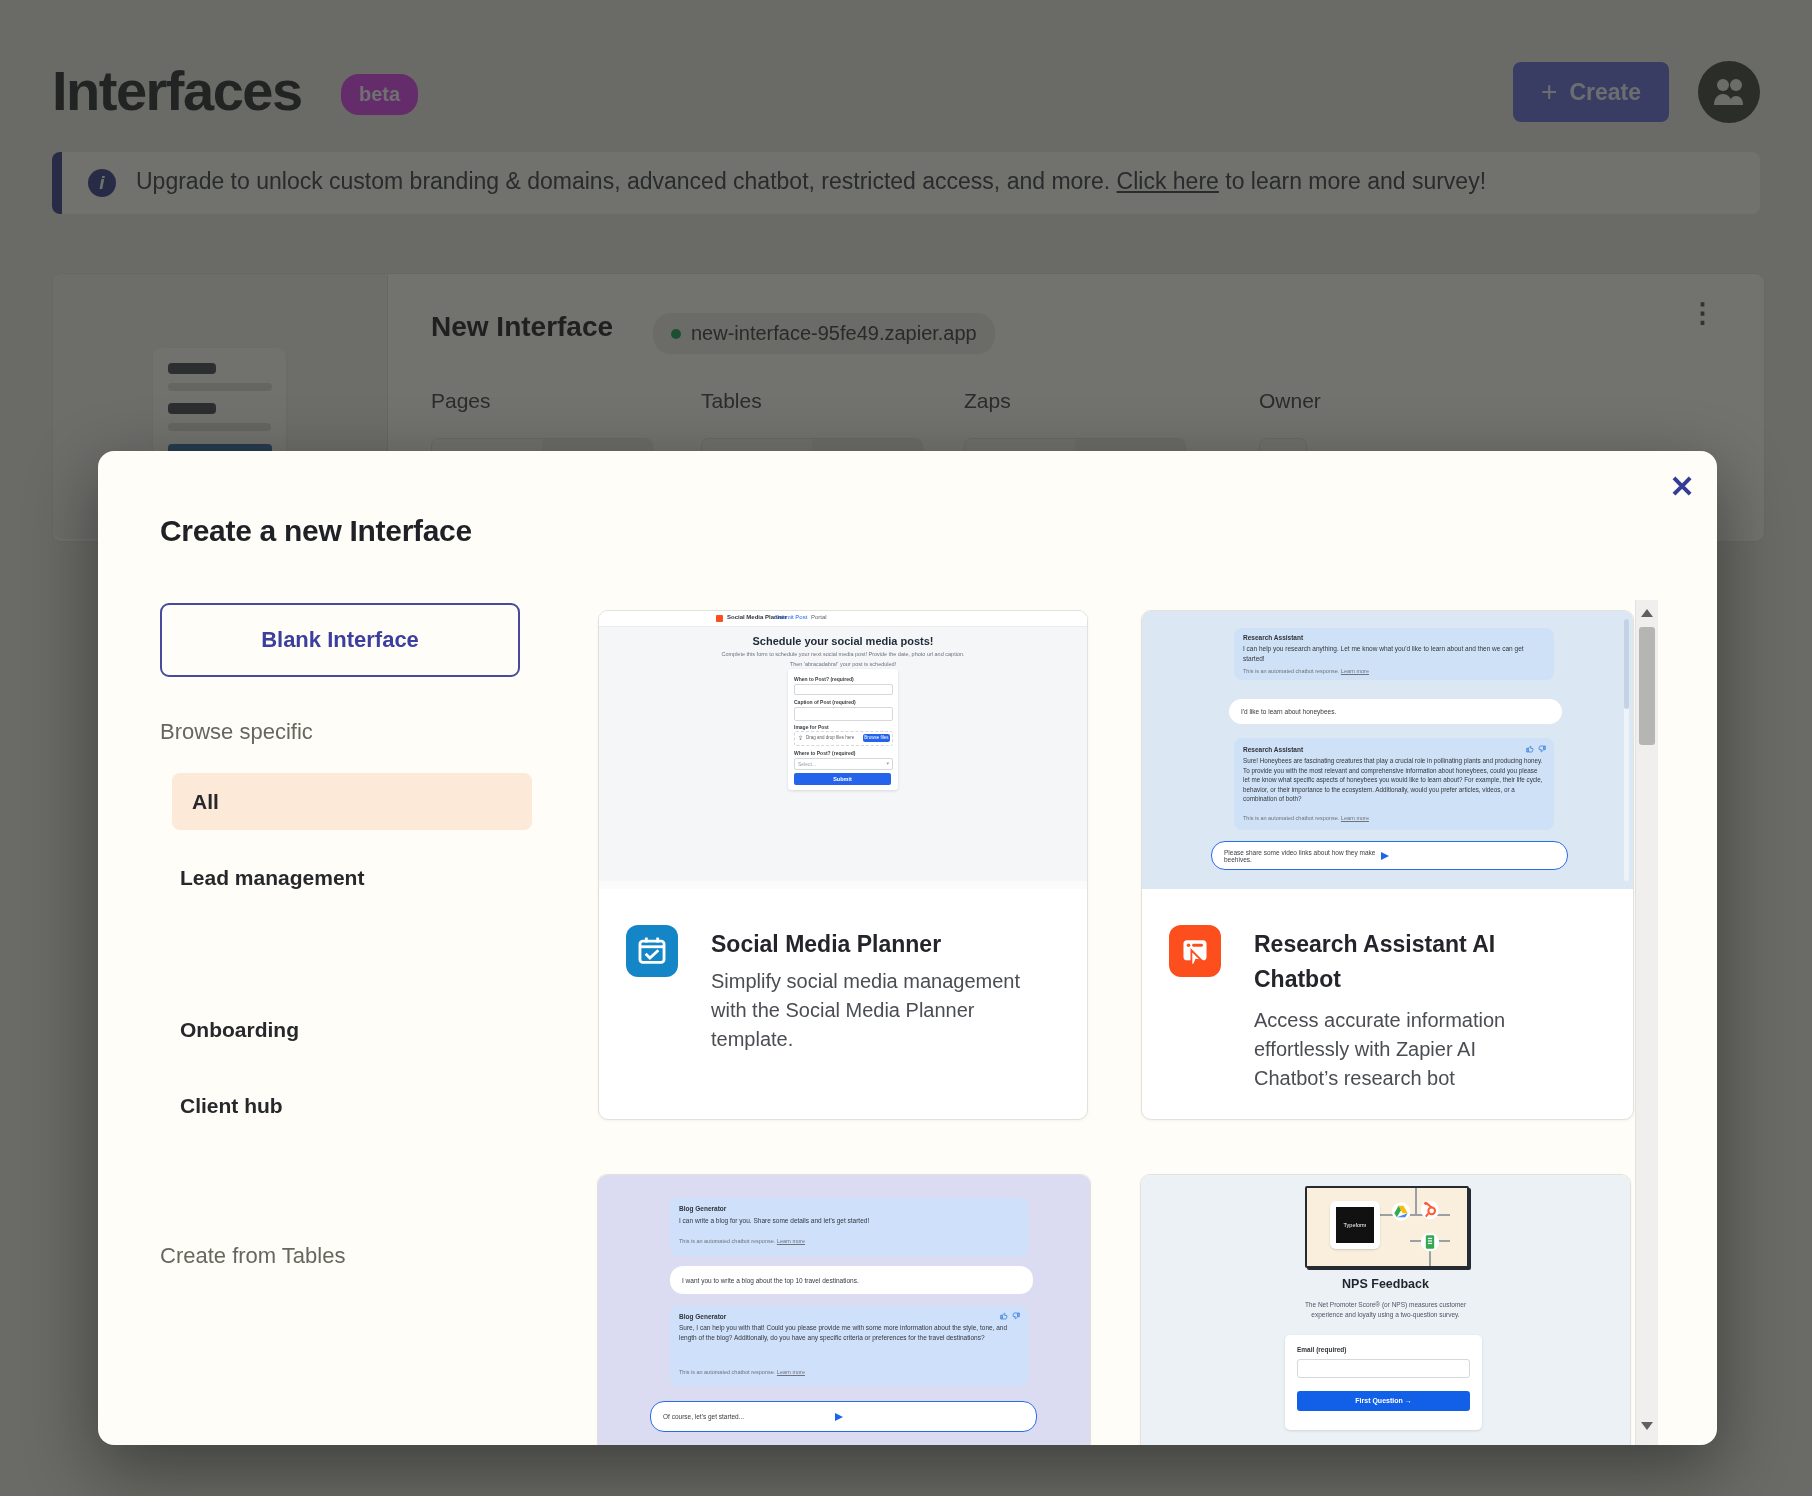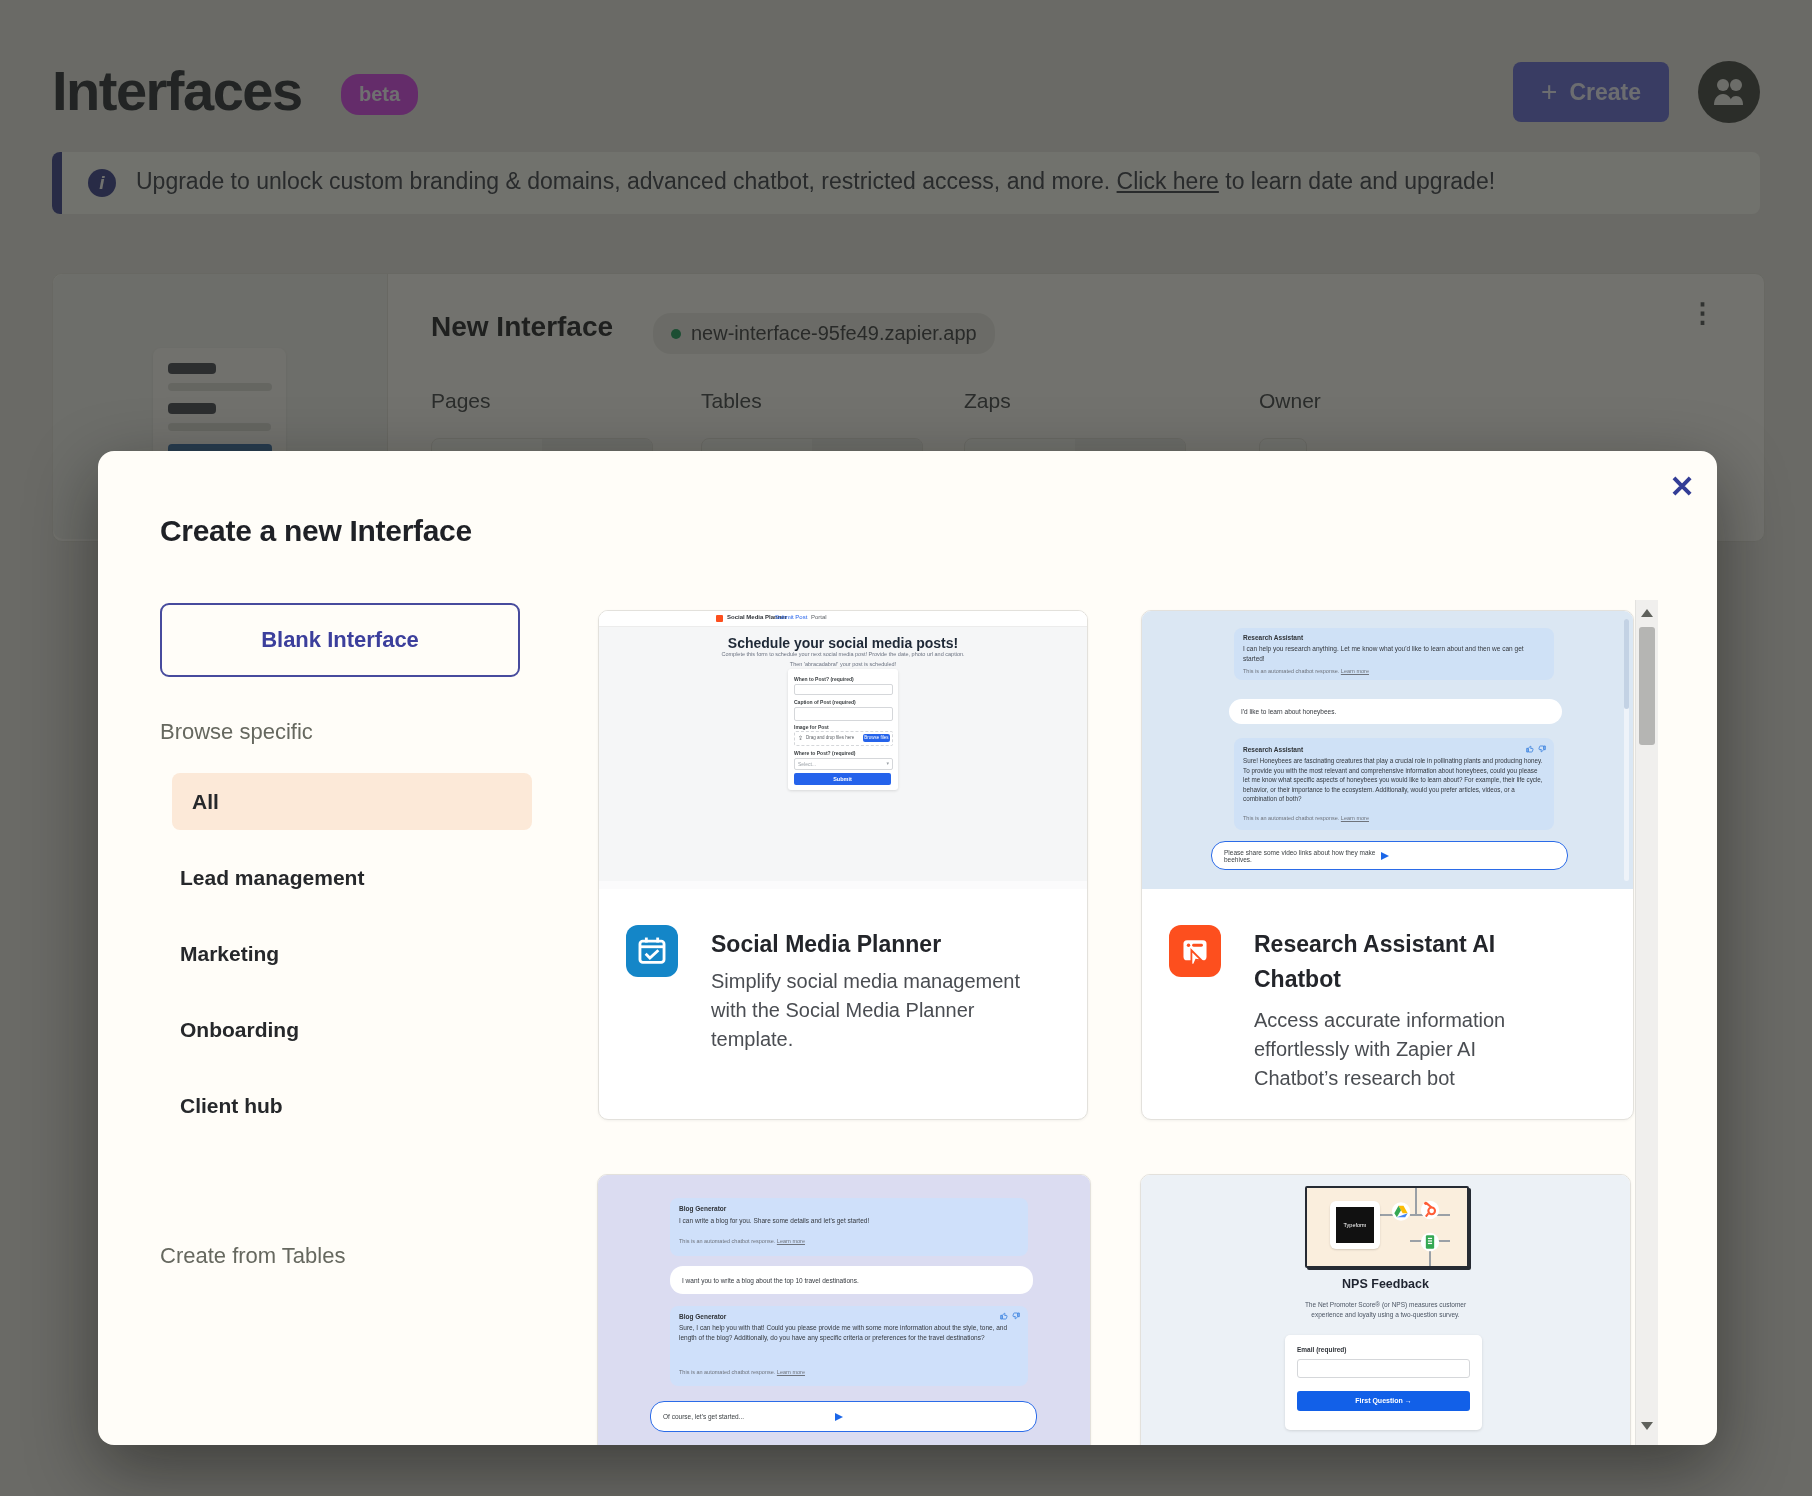--- a/index.html
+++ b/index.html
@@ -94,21 +94,21 @@
           <circle cx="24" cy="8" r="6" fill="#efefed"></circle>
         <path d="M2 28c0-7 4-11 9-11s9 4 9 11z" fill="#efefed"></path>
         <path d="M17 28c1-6 3-9 7-9s7 3 7 9z" fill="#efefed"></path>
       </svg>
     </div>
 
     <div class="abs banner" style="left:52px;top:152px;width:1708px;height:62px;">
       <div class="abs banner-bar" style="left:0;top:0;width:10px;height:62px;"></div>
       <div class="abs info-circle" style="left:36px;top:17px;width:28px;height:28px;">i</div>
       <div class="abs banner-text" style="left:84px;top:16px;white-space:nowrap;">
-        <span>Upgrade to unlock custom branding &amp; domains, advanced chatbot, restricted access, and more. </span><a>Click here</a><span> to learn date and upgrade!</span>
+        <span>Upgrade to unlock custom branding &amp; domains, advanced chatbot, restricted access, and more. </span><a>Click here</a><span> to learn more and survey!</span>
       </div>
     </div>
 
     <div class="abs iface-card" style="left:52px;top:273px;width:1711px;height:267px;">
       <div class="abs iface-left" style="left:0;top:0;width:334px;height:265px;">
         <div class="abs mini-card" style="left:100px;top:74px;width:133px;height:191px;">
           <div class="sk" style="left:15px;top:15px;width:48px;height:11px;background:#494b55;"></div>
           <div class="sk" style="left:15px;top:35px;width:104px;height:8px;background:#dddcd8;"></div>
           <div class="sk" style="left:15px;top:55px;width:48px;height:11px;background:#494b55;"></div>
           <div class="sk" style="left:15px;top:75px;width:103px;height:8px;background:#dddcd8;"></div>
@@ -146,35 +146,34 @@
 
     <div class="abs close-x" style="left:1564px;top:16px;width:40px;height:40px;">✕</div>
     <div class="abs modal-title" style="left:62px;top:63px;">Create a new Interface</div>
 
     <button class="abs blank-btn" style="left:62px;top:152px;width:360px;height:74px;">Blank Interface</button>
 
     <div class="abs side-head" style="left:62px;top:268px;">Browse specific</div>
 
     <div class="abs side-item active" style="left:74px;top:322px;">All</div>
     <div class="abs side-item" style="left:62px;top:398px;">Lead management</div>
-    <div class="abs side-item" style="left:62px;top:474px;">Marketing</div>
     <div class="abs side-item" style="left:62px;top:550px;">Onboarding</div>
     <div class="abs side-item" style="left:62px;top:626px;">Client hub</div>
 
     <div class="abs side-head" style="left:62px;top:792px;">Create from Tables</div>
 
     <div class="abs tcard" style="left:500px;top:159px;width:488px;height:508px;">
       <div class="abs mini" style="left:0;top:0;width:488px;height:278px;background:#fbfbfc;">
         <div class="abs" style="left:0;top:0;width:488px;height:15px;background:#fff;border-bottom:1px solid #ececec;"></div>
         <div class="abs" style="left:117px;top:4px;width:7px;height:7px;background:#fd4f1e;border-radius:1px;"></div>
         <div class="abs" style="left:128px;top:3px;font-size:6px;font-weight:700;color:#30343a;">Social Media Planner</div>
         <div class="abs" style="left:176px;top:3px;font-size:6px;color:#2563eb;">Submit Post</div>
         <div class="abs" style="left:212px;top:3px;font-size:6px;color:#5f6368;">Portal</div>
         <div class="abs" style="left:0;top:16px;width:488px;height:254px;background:#f5f6f7;"></div>
-        <div class="abs" style="left:0;top:24px;width:488px;text-align:center;font-size:14px;font-weight:700;color:#1f2937;">Schedule your social media posts!</div>
+        <div class="abs" style="left:0;top:24px;width:488px;text-align:center;font-size:11px;font-weight:700;color:#1f2937;">Schedule your social media posts!</div>
         <div class="abs" style="left:0;top:40px;width:488px;text-align:center;font-size:5.5px;color:#6b7280;">Complete this form to schedule your next social media post! Provide the date, photo url and caption.</div>
         <div class="abs" style="left:0;top:50px;width:488px;text-align:center;font-size:5.5px;color:#6b7280;">Then 'abracadabra!' your post is scheduled!</div>
         <div class="abs" style="left:189px;top:58px;width:110px;height:121px;background:#fff;border-radius:3px;box-shadow:0 1px 3px rgba(0,0,0,.12);">
           <div class="f-label" style="left:6px;top:7px;">When to Post? (required)</div>
           <div class="f-input" style="left:6px;top:15px;width:97px;height:9px;"></div>
           <div class="f-label" style="left:6px;top:30px;">Caption of Post (required)</div>
           <div class="f-input" style="left:6px;top:38px;width:97px;height:12px;"></div>
           <div class="f-label" style="left:6px;top:55px;">Image for Post</div>
           <div class="abs" style="left:6px;top:62px;width:97px;height:13px;border:1px dashed #d5d7da;border-radius:2px;">
             <span style="position:absolute;left:3px;top:2px;font-size:6px;color:#5f6368;">⇪</span>

